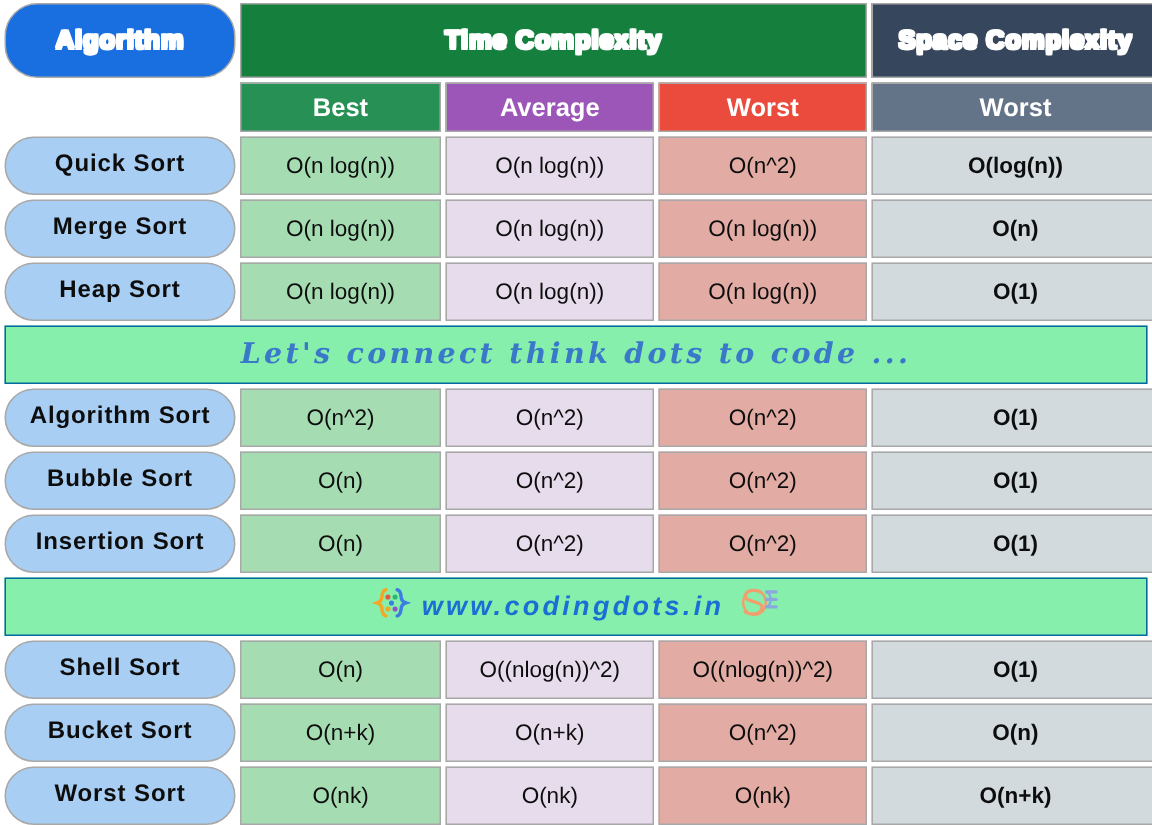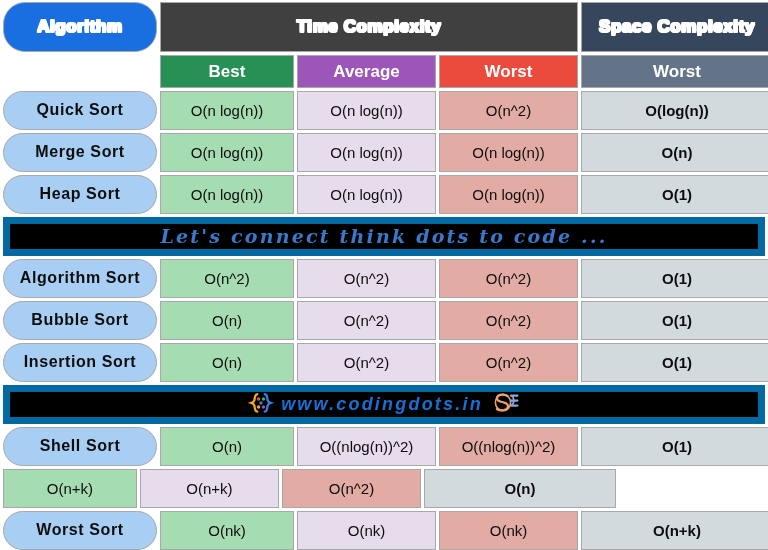--- a/index.html
+++ b/index.html
@@ -53,21 +53,21 @@
     font-size: 17px;
     color: #ffffff;
     letter-spacing: 0.6px;
     text-shadow:
       -1px -1px 0 #ffffff, 1px -1px 0 #ffffff,
       -1px  1px 0 #ffffff, 1px  1px 0 #ffffff,
        0px -1px 0 #ffffff, 0px  1px 0 #ffffff,
       -1px  0px 0 #ffffff, 1px  0px 0 #ffffff;
   }
   .h-algo  { background: #1a6fe0; }
-  .h-time  { background: #404040; }
+  .h-time  { background: #15803d; }
   .h-space { background: #36465d; }
 
   
   .hdr2 { height: 36px; }
   .hdr2 .cell {
     font-weight: 700;
     font-size: 17px;
     color: #ffffff;
   }
   .h-best  { background: #269055; }
@@ -86,22 +86,22 @@
   .d-algo  { background: #a8cef3; font-size: 16px !important; letter-spacing: 0.6px; }
   .d-best  { background: #a6dcb2; font-weight: 500 !important; }
   .d-avg   { background: #e6dcec; font-weight: 500 !important; }
   .d-worst { background: #e2aca4; font-weight: 500 !important; }
   .d-space { background: #d2dade; }
 
   
   .banner { height: 42px; }
   .banner .cell {
     flex: 1 1 auto;
-    background: #000000;
-    border: 7px solid #0369a1;
+    background: #86efac;
+    border: 1px solid #0369a1;
   }
   .tagline {
     font-family: "DejaVu Serif", "Liberation Serif", serif;
     font-style: italic;
     font-weight: 700;
     font-size: 19px;
     color: #3a78c9;
     letter-spacing: 2.2px;
   }
   .site-line {
@@ -219,20 +219,21 @@
   </div>
 
   <div class="row data">
     <div class="cell c-algo d-algo">Shell Sort</div>
     <div class="cell c-best d-best">O(n)</div>
     <div class="cell c-avg d-avg">O((nlog(n))^2)</div>
     <div class="cell c-worst d-worst">O((nlog(n))^2)</div>
     <div class="cell c-space d-space">O(1)</div>
   </div>
   <div class="row data">
+    <div class="cell c-algo d-algo">Bucket Sort</div>
     <div class="cell c-best d-best">O(n+k)</div>
     <div class="cell c-avg d-avg">O(n+k)</div>
     <div class="cell c-worst d-worst">O(n^2)</div>
     <div class="cell c-space d-space">O(n)</div>
   </div>
   <div class="row data">
     <div class="cell c-algo d-algo">Worst Sort</div>
     <div class="cell c-best d-best">O(nk)</div>
     <div class="cell c-avg d-avg">O(nk)</div>
     <div class="cell c-worst d-worst">O(nk)</div>

